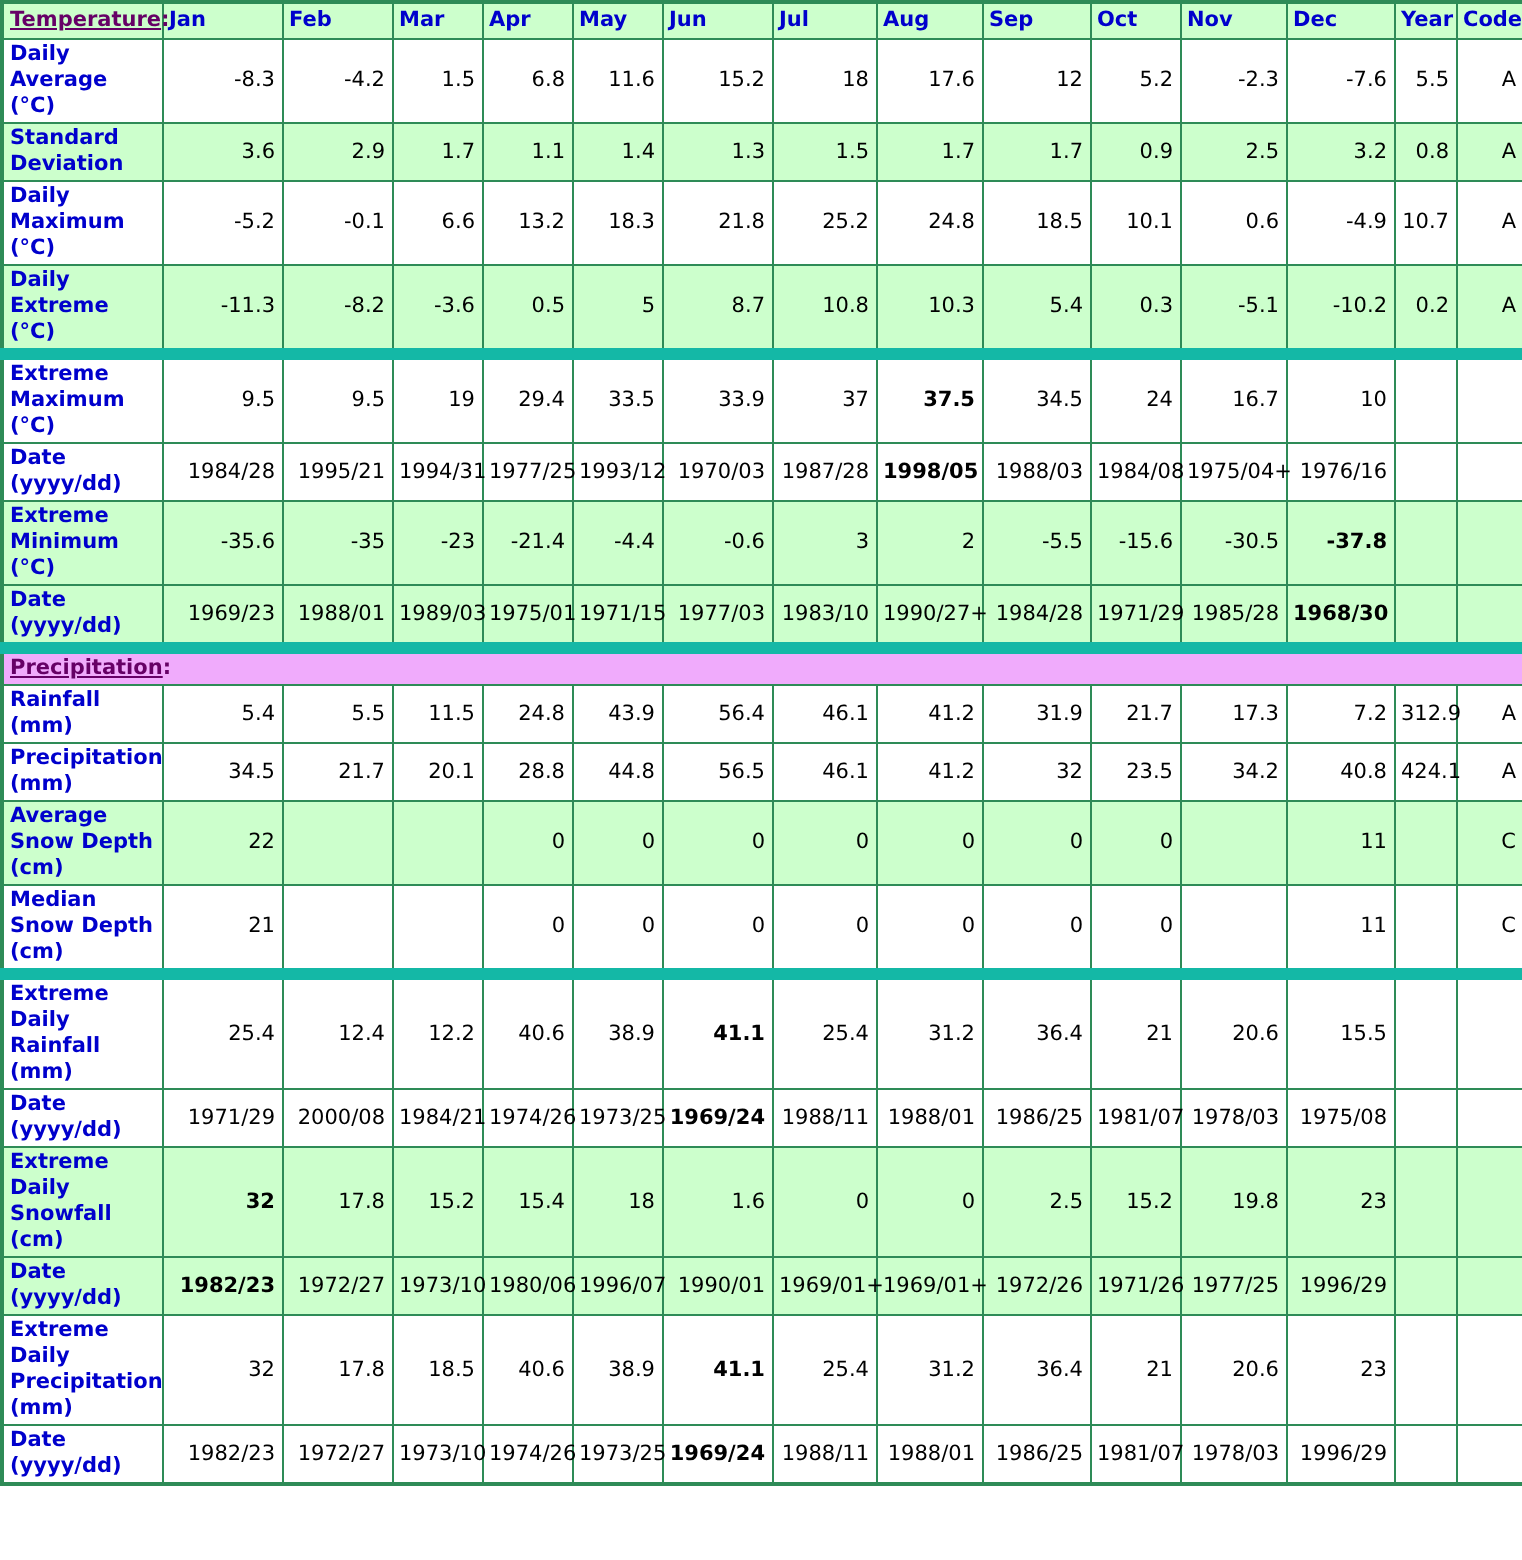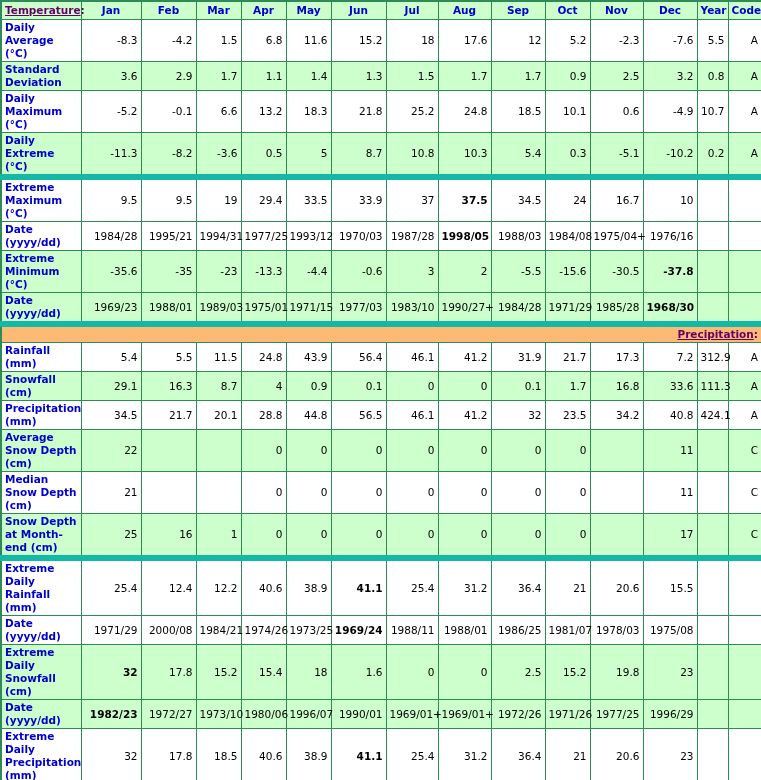--- a/index.html
+++ b/index.html
@@ -14,21 +14,21 @@
   }
   table.climate td, table.climate th {
     border: 1px solid #2e8b57;
     padding: 1px 3px;
     line-height: 13px;
     vertical-align: middle;
   }
   th.col-head {
     color: #0000cc;
     font-weight: bold;
-    text-align: center;
+    text-align: left;
     background: #ccffcc;
     height: 15px;
   }
   th.section-head {
     text-align: right;
     background: #ccffcc;
     color: #660066;
     font-weight: bold;
   }
   th.section-head .sec-link { text-decoration: underline; color: #660066; cursor: pointer; }
@@ -36,21 +36,21 @@
     color: #0000cc;
     font-weight: bold;
     text-align: left;
   }
   td.val { text-align: right; color: #000; }
   td.code { text-align: right; color: #000; }
   td.bold { font-weight: bold; }
   tr.white td { background: #ffffff; }
   tr.green td { background: #ccffcc; }
   tr.group-start td { border-top: 6px solid #14b8a6; }
-  tr.section-row td { background: #fdba74; text-align: right; }
+  tr.section-row td { background: #f0abfc; }
 </style>
 </head>
 <body>
 
 <table class="climate">
   <colgroup>
     <col style="width:80px">
       <col style="width:60px">
       <col style="width:55px">
       <col style="width:45px">
@@ -186,21 +186,21 @@
         <td class="val">1975/04+</td>
         <td class="val">1976/16</td>
         <td class="val"></td>
         <td class="code"></td>
       </tr>
       <tr class="green">
         <td class="row-label">Extreme Minimum (°C)</td>
         <td class="val">-35.6</td>
         <td class="val">-35</td>
         <td class="val">-23</td>
-        <td class="val">-13.3</td>
+        <td class="val">-21.4</td>
         <td class="val">-4.4</td>
         <td class="val">-0.6</td>
         <td class="val">3</td>
         <td class="val">2</td>
         <td class="val">-5.5</td>
         <td class="val">-15.6</td>
         <td class="val">-30.5</td>
         <td class="val bold">-37.8</td>
         <td class="val"></td>
         <td class="code"></td>
@@ -239,37 +239,20 @@
         <td class="val">56.4</td>
         <td class="val">46.1</td>
         <td class="val">41.2</td>
         <td class="val">31.9</td>
         <td class="val">21.7</td>
         <td class="val">17.3</td>
         <td class="val">7.2</td>
         <td class="val">312.9</td>
         <td class="code">A</td>
       </tr>
-      <tr class="green">
-        <td class="row-label">Snowfall (cm)</td>
-        <td class="val">29.1</td>
-        <td class="val">16.3</td>
-        <td class="val">8.7</td>
-        <td class="val">4</td>
-        <td class="val">0.9</td>
-        <td class="val">0.1</td>
-        <td class="val">0</td>
-        <td class="val">0</td>
-        <td class="val">0.1</td>
-        <td class="val">1.7</td>
-        <td class="val">16.8</td>
-        <td class="val">33.6</td>
-        <td class="val">111.3</td>
-        <td class="code">A</td>
-      </tr>
       <tr class="white">
         <td class="row-label">Precipitation (mm)</td>
         <td class="val">34.5</td>
         <td class="val">21.7</td>
         <td class="val">20.1</td>
         <td class="val">28.8</td>
         <td class="val">44.8</td>
         <td class="val">56.5</td>
         <td class="val">46.1</td>
         <td class="val">41.2</td>
@@ -307,37 +290,20 @@
         <td class="val">0</td>
         <td class="val">0</td>
         <td class="val">0</td>
         <td class="val">0</td>
         <td class="val">0</td>
         <td class="val"></td>
         <td class="val">11</td>
         <td class="val"></td>
         <td class="code">C</td>
       </tr>
-      <tr class="green">
-        <td class="row-label">Snow Depth at Month-end (cm)</td>
-        <td class="val">25</td>
-        <td class="val">16</td>
-        <td class="val">1</td>
-        <td class="val">0</td>
-        <td class="val">0</td>
-        <td class="val">0</td>
-        <td class="val">0</td>
-        <td class="val">0</td>
-        <td class="val">0</td>
-        <td class="val">0</td>
-        <td class="val"></td>
-        <td class="val">17</td>
-        <td class="val"></td>
-        <td class="code">C</td>
-      </tr>
       <tr class="white group-start">
         <td class="row-label">Extreme Daily Rainfall (mm)</td>
         <td class="val">25.4</td>
         <td class="val">12.4</td>
         <td class="val">12.2</td>
         <td class="val">40.6</td>
         <td class="val">38.9</td>
         <td class="val bold">41.1</td>
         <td class="val">25.4</td>
         <td class="val">31.2</td>

